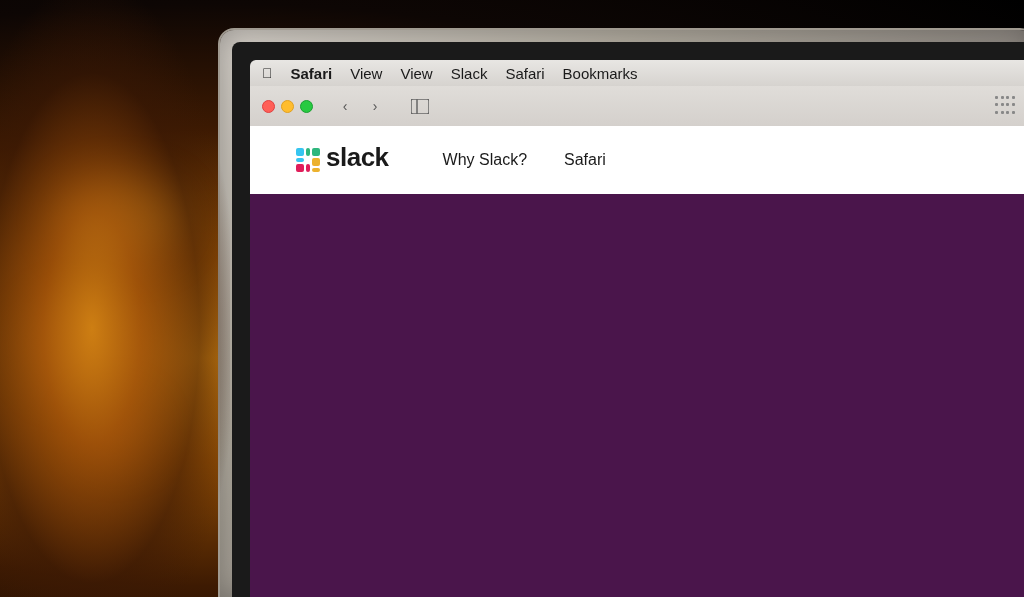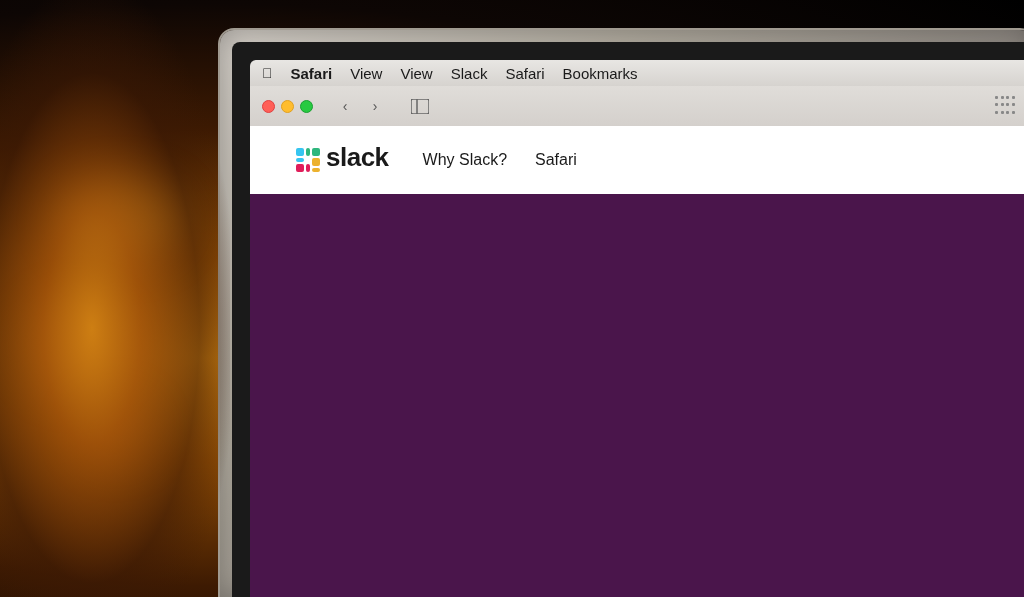--- a/index.html
+++ b/index.html
@@ -210,22 +210,22 @@
     .slack-name {
       font-size: 26px;
       font-weight: 700;
       color: #1a1a1a;
       letter-spacing: -0.5px;
     }
 
     .slack-nav-links {
       display: flex;
       align-items: center;
-      gap: 28px;
-      margin-left: 4px;
+      gap: 37px;
+      margin-left: 24px;
     }
 
     .slack-nav-link {
       font-size: 16px;
       color: #1a1a1a;
       white-space: nowrap;
     }
 
     
     .slack-hero {

